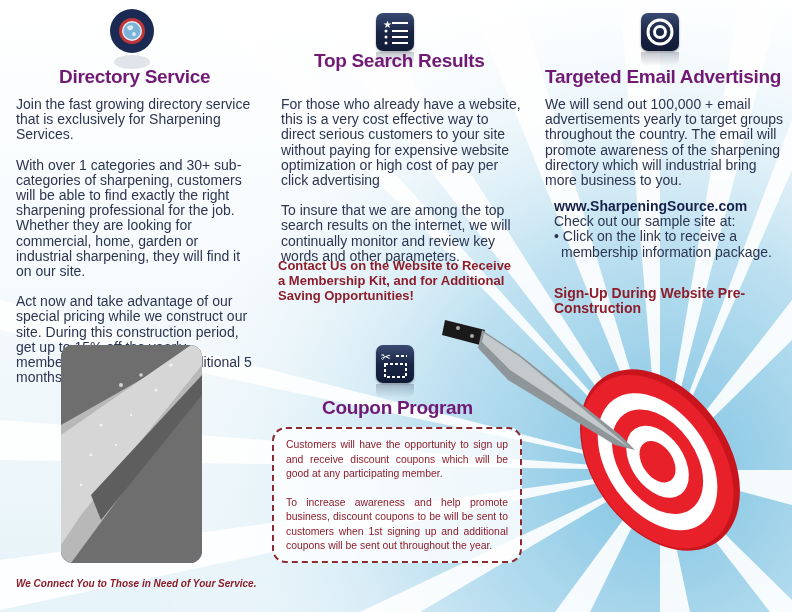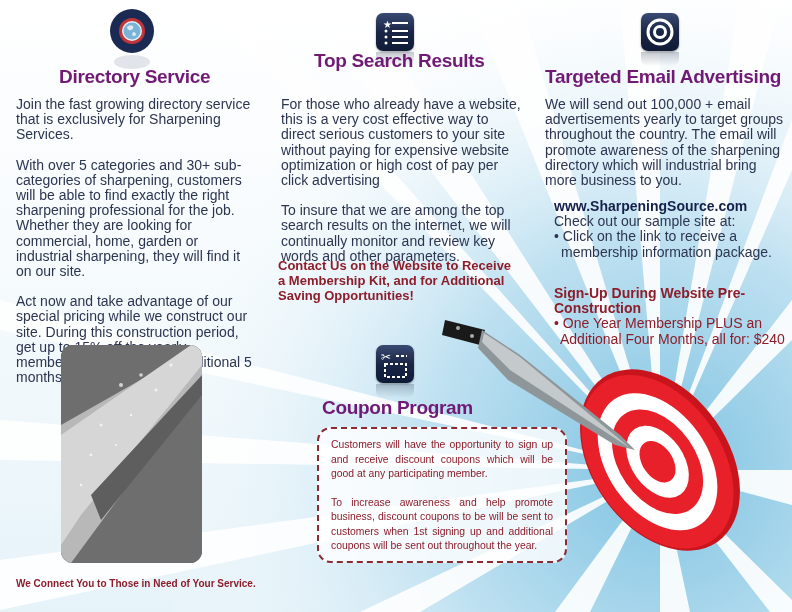--- a/index.html
+++ b/index.html
@@ -30,29 +30,28 @@
     letter-spacing:-0.3px; white-space:nowrap;
   }
   .body-text {
     position:absolute; font-size:14px; line-height:15.2px; color:#2c3550;
   }
   .body-text p { margin-bottom:15px; }
   .red-bold { color:#8c1d2a; font-weight:bold; }
   .red { color:#8c1d2a; }
   .tagline {
     position:absolute; left:16px; top:578px; font-size:10px; font-weight:bold;
-    color:#8c1d2a; white-space:nowrap;text-align:right;
+    font-style:italic; color:#8c1d2a; white-space:nowrap;text-align:right;
   }
   .coupon-box {
     position:absolute; left:272px; top:427px; width:250px; height:136px;
     border:2.5px dashed #8c2a33; border-radius:14px;
     background: rgba(255,255,255,.8);
     padding:9px 12px; font-size:10.4px; line-height:14.5px; color:#8c1d2a;
     text-align:justify;
-    margin-left:45px;
   }
   .coupon-box p { margin-bottom:14px; }
   .photo {
     position:absolute; left:61px; top:345px; width:141px; height:218px;
     border-radius:12px; overflow:hidden;
     background: linear-gradient(135deg, #3c3c3c 0%, #6a6a6a 30%, #8a8a8a 60%, #5a5a5a 100%);
   }
 </style>
 </head>
 <body>
@@ -92,21 +91,21 @@
     <circle cx="23" cy="23" r="22" fill="#1a2a52"></circle>
     <circle cx="23" cy="23" r="13" fill="#c0353a"></circle>
     <circle cx="23" cy="23" r="10" fill="#e8eef4"></circle>
     <circle cx="23" cy="23" r="8.5" fill="#7ab4d8"></circle>
     <path d="M18 19 q3 -3 6 -1 q1 3 -2 4 q-3 1 -4 -3z M24 24 q3 0 3 3 q-2 2 -4 0z" fill="#dfe9f0"></path>
     <ellipse cx="23" cy="54" rx="18" ry="7" fill="#1a2a52" opacity="0.12"></ellipse>
   </svg>
   <div class="heading" style="left:59px;top:66px">Directory Service</div>
   <div class="body-text" style="left:16px;top:97px;width:240px">
     <p>Join the fast growing directory service that is exclusively for Sharpening Services.</p>
-    <p>With over 5 categories and 30+ sub-categories of sharpening, customers will be able to find exactly the right sharpening professional for the job. Whether they are looking for commercial, home, garden or industrial sharpening, they will find it on our site.</p>
+    <p>With over 1 categories and 30+ sub-categories of sharpening, customers will be able to find exactly the right sharpening professional for the job. Whether they are looking for commercial, home, garden or industrial sharpening, they will find it on our site.</p>
     <p>Act now and take advantage of our special pricing while we construct our site. During this construction period, get up to 15% off the yearly membership fee PLUS an additional 5 months free.</p>
   </div>
   <div class="photo">
     <svg width="141" height="218" viewBox="0 0 141 218">
       <rect width="141" height="218" fill="#6e6e6e"></rect>
       <polygon points="0,80 141,0 141,40 10,218 0,218" fill="#b8b8b8"></polygon>
       <polygon points="0,90 130,0 141,0 141,20 20,170 0,200" fill="#d6d6d6"></polygon>
       <polygon points="30,150 141,30 141,50 40,175" fill="#5e5e5e"></polygon>
       <g fill="#ffffff" opacity="0.7">
         <circle cx="60" cy="40" r="2"></circle>
@@ -173,21 +172,20 @@
   <div class="body-text" style="left:17px;top:97px;width:240px">We will send out 100,000 + email advertisements yearly to target groups throughout the country.  The email will promote awareness of the sharpening directory which will industrial bring more business to you.</div>
 
   <div class="body-text" style="left:26px;top:199px;width:232px">
     <div style="font-weight:bold;color:#15204a">www.SharpeningSource.com</div>
     <div>Check out our sample site at:</div>
     <div style="padding-left:7px;text-indent:-7px">• <span>Click on the link to receive a membership information package.</span></div>
   </div>
 
   <div class="body-text" style="left:26px;top:286px;width:232px">
     <div class="red-bold">Sign-Up During Website Pre-Construction</div>
-    <div class="red" style="padding-left:6px;text-indent:-6px">• <span>One Year Membership PLUS an Additional Four Months, all for: $240</span></div>
   </div>
 </div>
 
 <svg style="position:absolute;left:420px;top:300px;z-index:1" width="372" height="312" viewBox="0 0 372 312">
   <g transform="translate(240,160) rotate(-35)">
     <ellipse cx="0" cy="0" rx="68" ry="100" fill="#c8151d"></ellipse>
     <ellipse cx="-3" cy="0" rx="64" ry="96" fill="#e8202a"></ellipse>
     <ellipse cx="-3" cy="0" rx="50" ry="76" fill="#ffffff"></ellipse>
     <ellipse cx="-3" cy="0" rx="38" ry="58" fill="#e8202a"></ellipse>
     <ellipse cx="-3" cy="0" rx="26" ry="40" fill="#ffffff"></ellipse>

